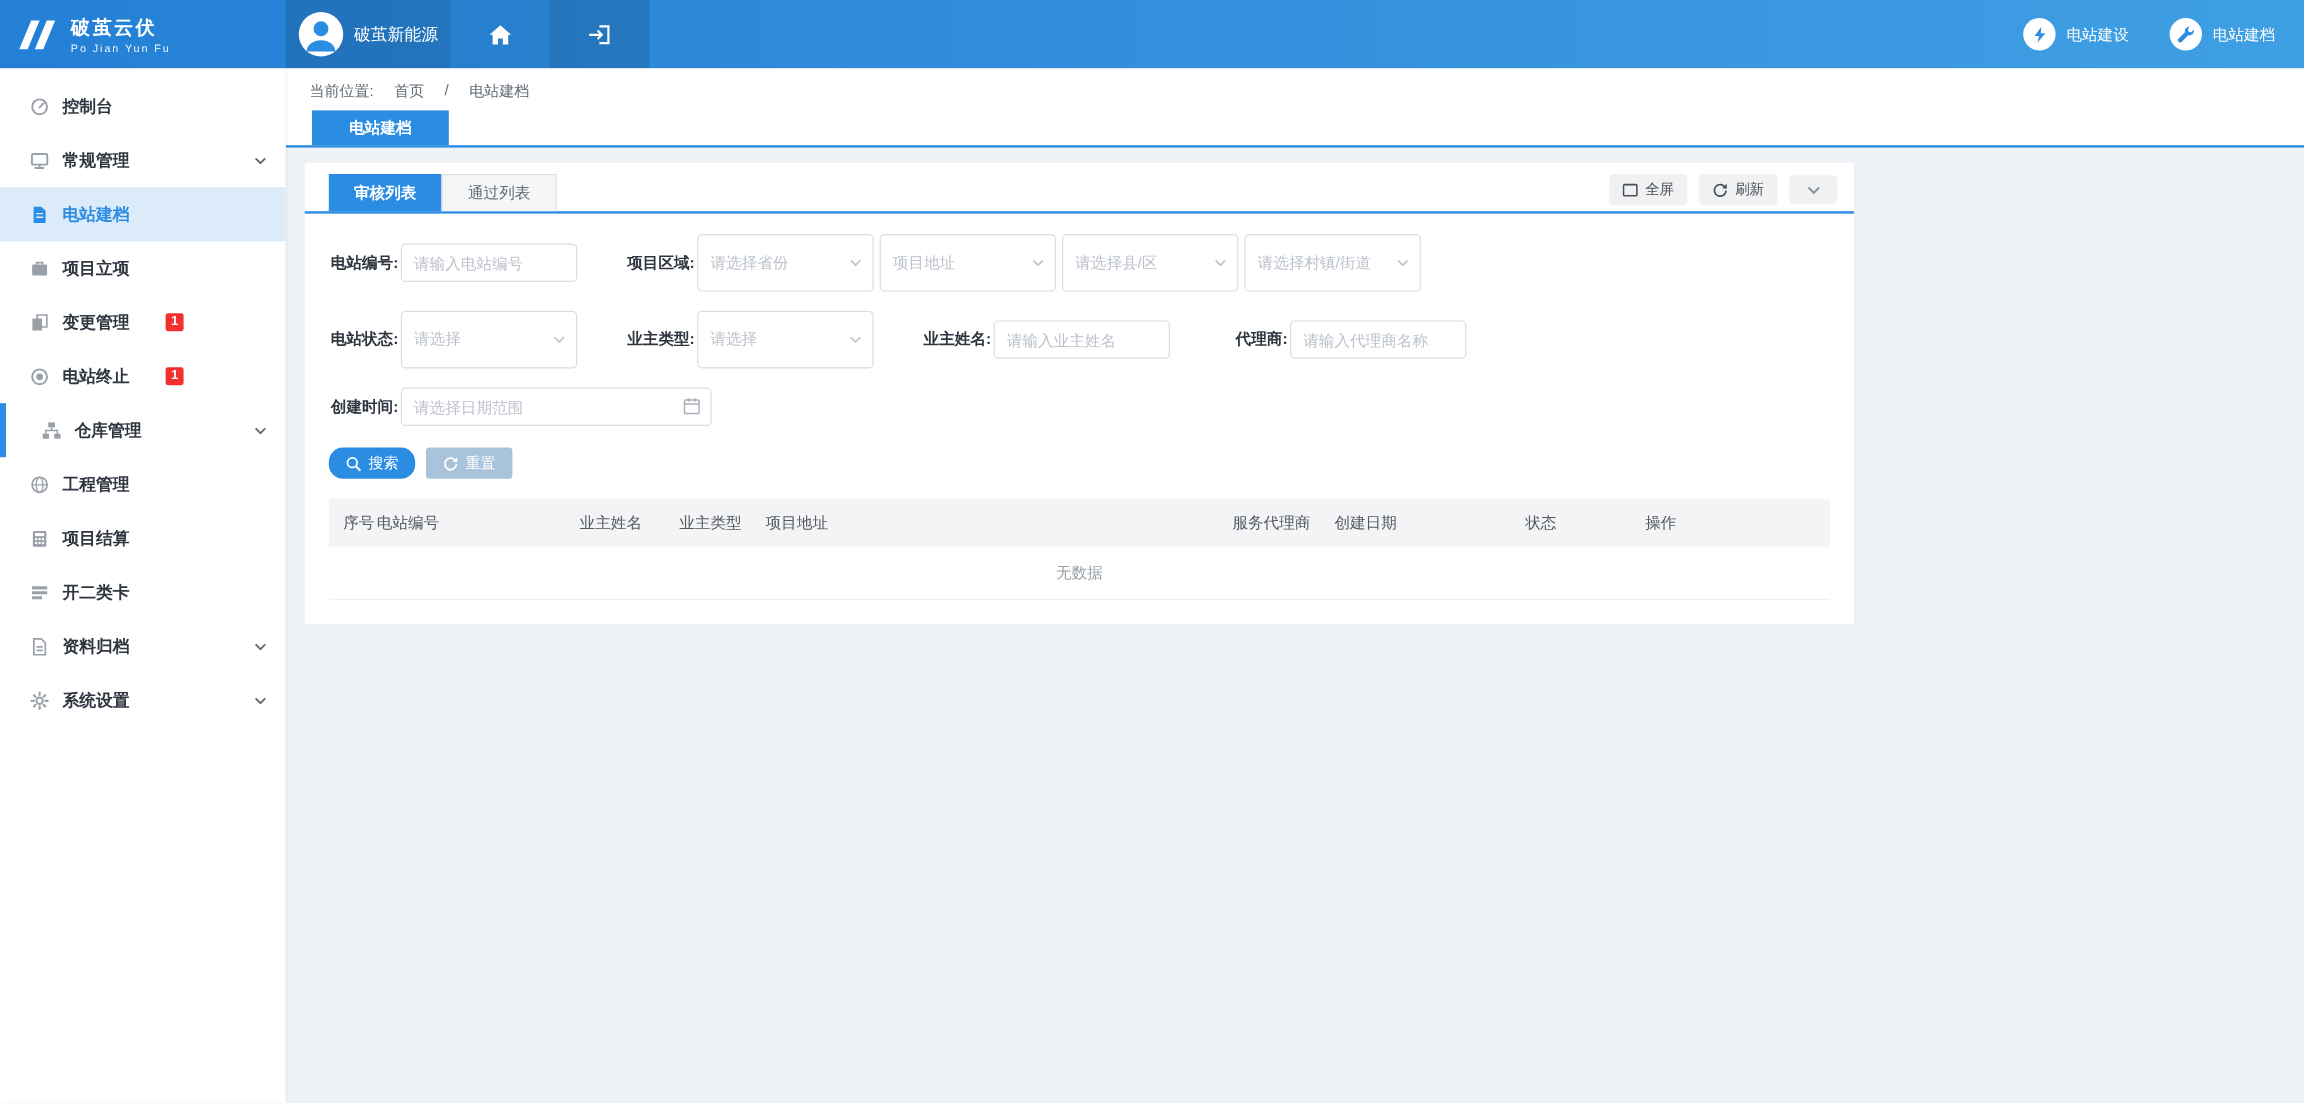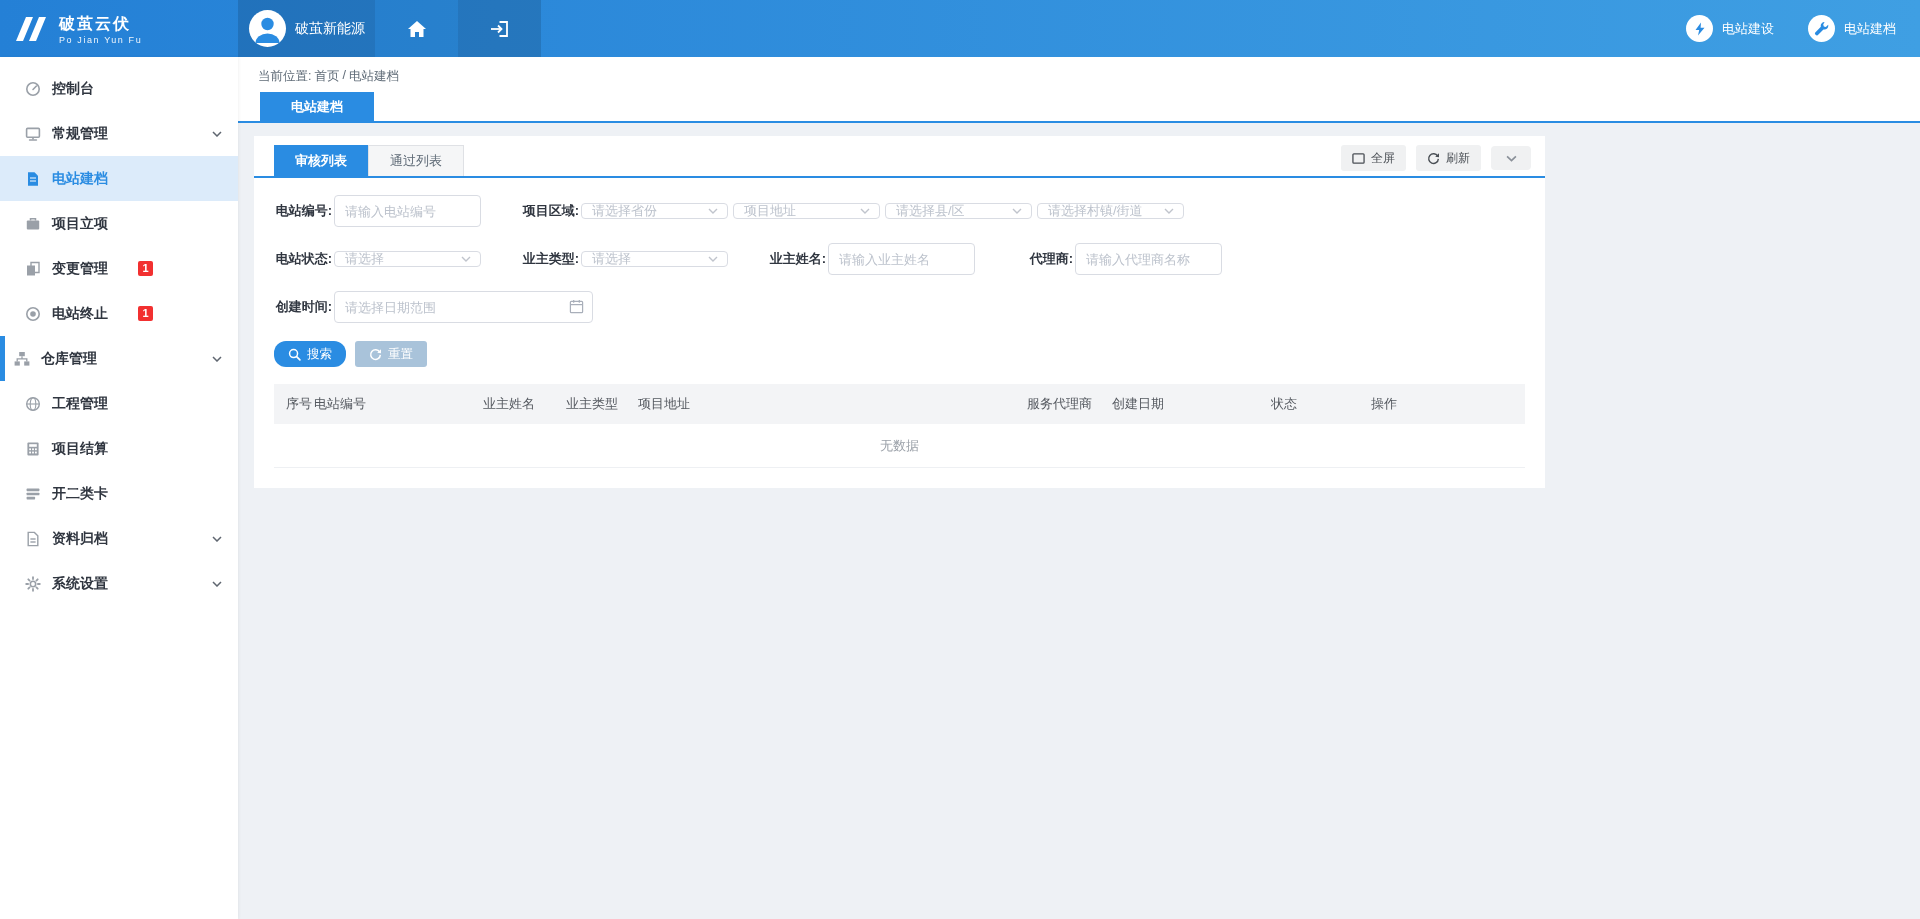--- a/index.html
+++ b/index.html
@@ -34,29 +34,29 @@
     position:absolute; top:57px; left:0; bottom:0; width:238px; background:#fff;
     box-shadow:1px 0 3px rgba(0,0,0,0.05); padding-top:9px; z-index:2;
   }
   .side-item { height:45px; display:flex; align-items:center; padding:0 16px 0 24px; position:relative; cursor:pointer; }
   .sic { width:17px; height:17px; margin-right:11px; color:#9aa0a8; display:flex; align-items:center; justify-content:center; flex:0 0 17px; }
   .sic svg { width:16px; height:16px; display:block; }
   .slabel { font-size:14px; font-weight:bold; color:#303640; }
   .side-item.active { background:#dcebfa; }
   .side-item.active .slabel { color:#2a8ce2; }
   .side-item.active .sic { color:#2a8ce2; }
-  .side-item.accented { border-left:5px solid #2a8ce2; padding-left:8px; }
+  .side-item.accented { border-left:5px solid #2a8ce2; padding-left:29px; }
   .badge { position:absolute; left:138px; top:15px; min-width:15px; height:15px; padding:0 3px;
            background:#f23030; border-radius:2px; color:#fff; font-size:11px; line-height:15px; text-align:center; font-weight:bold; }
   .chev { position:absolute; right:16px; top:50%; transform:translateY(-50%); color:#5f6670; display:flex; }
 
   
   .main { position:absolute; left:238px; top:57px; right:0; bottom:0; background:#eef1f5; overflow:hidden; }
   .crumb-strip { background:#fff; height:66px; position:relative; border-bottom:2px solid #2a8ce2; }
-  .breadcrumb { position:absolute; left:20px; top:11px; font-size:12.5px; color:#5f6b77; display:flex; gap:3px; }
+  .breadcrumb { position:absolute; left:20px; top:11px; font-size:12.5px; color:#5f6b77; display:flex; gap:17px; }
   .breadcrumb .link { cursor:pointer; }
   .page-tab { position:absolute; left:22px; bottom:0; height:29px; background:#2a8ce2; color:#fff;
               font-size:13px; font-weight:bold; display:flex; align-items:center; padding:0 31px; cursor:pointer; }
 
   .content { padding:13px 0 0 16px; }
   .card { width:1291px; background:#fff; padding-bottom:20px; }
 
   .tabs-row { position:relative; padding:9px 16px 0 20px; border-bottom:2px solid #2a8ce2; display:flex; align-items:flex-end; }
   .ctab { height:31px; display:flex; align-items:center; padding:0 21px; font-size:13px; cursor:pointer; }
   .ctab.active { background:#2a8ce2; color:#fff; font-weight:bold; }
@@ -69,21 +69,21 @@
                   display:flex; align-items:center; justify-content:center; color:#8a9099; cursor:pointer; }
 
   .filters { padding:17px 20px 0; }
   .frow { display:flex; align-items:center; margin-bottom:16px; }
   .fgroup { display:flex; align-items:center; }
   .fgroup + .fgroup { margin-left:40px; }
   .flabel { width:58px; text-align:right; font-size:13px; font-weight:bold; color:#303640; margin-right:2px; white-space:nowrap; flex:0 0 58px; }
   .finput { width:147px; height:32px; border:1px solid #d9dce3; border-radius:4px; padding:0 10px;
             font-size:13px; color:#333; outline:none; font-family:inherit; background:#fff; }
   .finput::placeholder { color:#bcc2cc; }
-  .fselect { width:147px; height:16px; border:1px solid #d9dce3; border-radius:4px; background:#fff;
+  .fselect { width:147px; height:48px; border:1px solid #d9dce3; border-radius:4px; background:#fff;
              display:flex; align-items:center; justify-content:space-between; padding:0 9px 0 10px;
              font-size:13px; color:#bcc2cc; cursor:pointer; }
   .fselect .sel-chev { color:#c0c4cc; display:flex; }
   .sel-group { display:flex; gap:5px; }
   .datewrap { position:relative; width:259px;border-radius:16px; }
   .datewrap .finput { width:259px; padding-right:32px; }
   .cal-ic { position:absolute; right:9px; top:8px; color:#a9afba; pointer-events:none; }
 
   .actions { display:flex; gap:9px; padding:2px 20px 0; }
   .btn { height:26px; border:none; border-radius:3px; color:#fff; font-size:12.5px; display:flex;

